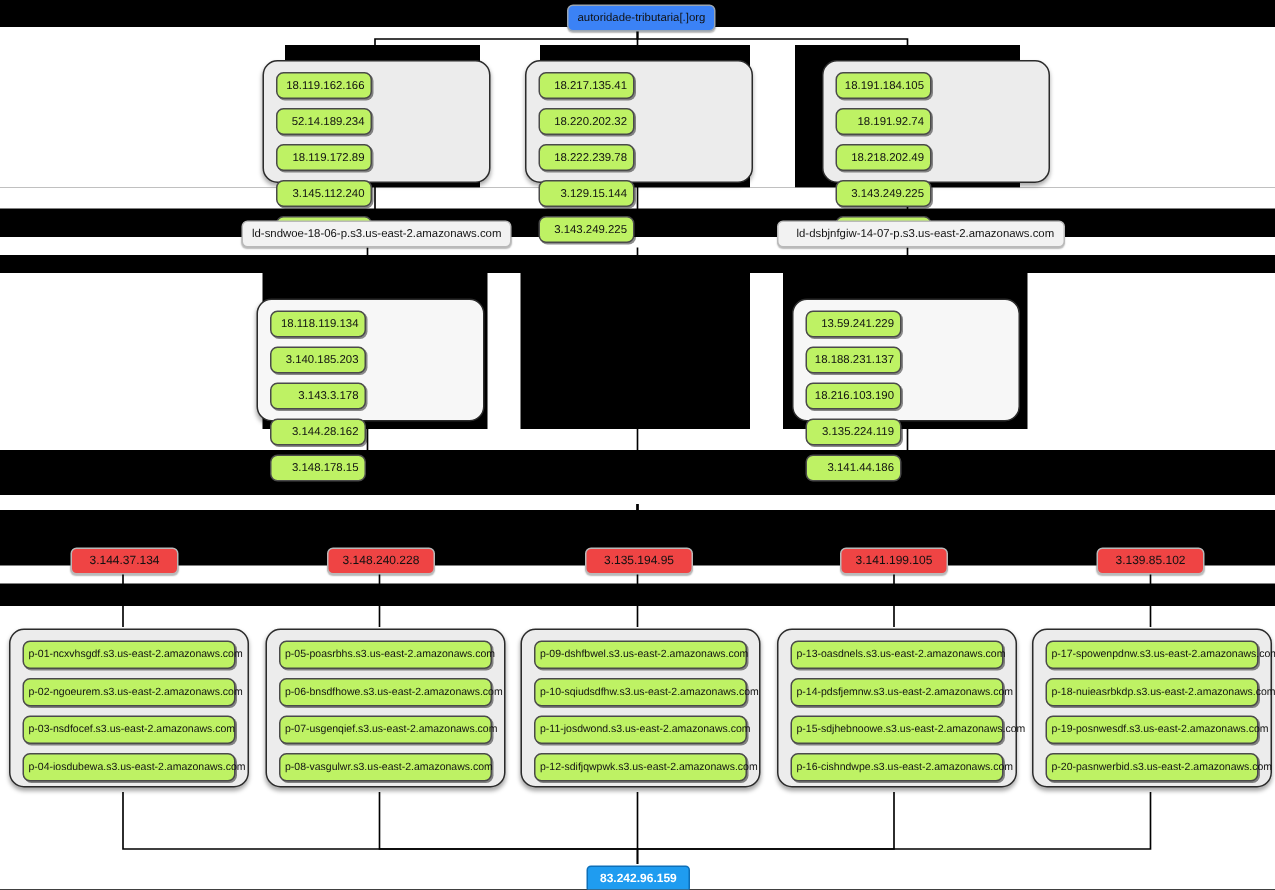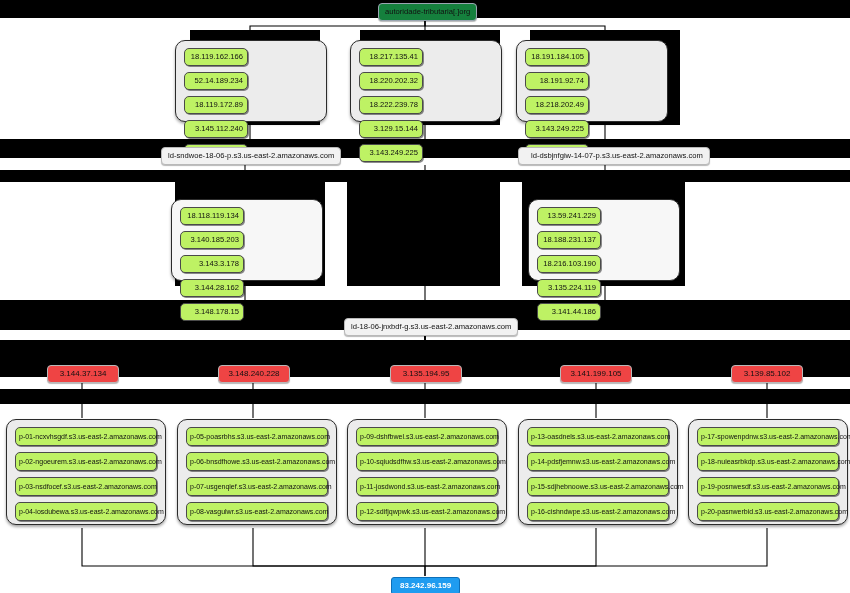--- a/index.html
+++ b/index.html
@@ -44,21 +44,21 @@
     text-align: center;
     padding: 3px 6px;
     white-space: nowrap;
     box-shadow: 0 1px 1px rgba(0,0,0,0.28);
   }
   .pill.domain-pill {
     font-size: 7.6px;
   }
   .pill.root-pill {
     font-size: 7.6px;
-    background: #15803d;
+    background: #3b82f6;
     border-color: #9aa5b1;
   }
   .pill.ip-pill {
     font-size: 8px;
     background: #ef4444;
   }
   
   .cluster {
     position: absolute;
     background: #ececec;
@@ -189,21 +189,21 @@
   </div>
 
   <div class="node cluster" style="left:350px;top:40px;width:152px;height:82px;">
     <div class="chip ip-chip">18.217.135.41</div>
     <div class="chip ip-chip">18.220.202.32</div>
     <div class="chip ip-chip">18.222.239.78</div>
     <div class="chip ip-chip">3.129.15.144</div>
     <div class="chip ip-chip">3.143.249.225</div>
   </div>
 
-  <div class="node cluster" style="left:516px;top:40px;width:152px;height:82px;">
+  <div class="node cluster" style="left:548px;top:40px;width:152px;height:82px;">
     <div class="chip ip-chip">18.191.184.105</div>
     <div class="chip ip-chip">18.191.92.74</div>
     <div class="chip ip-chip">18.218.202.49</div>
     <div class="chip ip-chip">3.143.249.225</div>
     <div class="chip ip-chip">3.16.180.197</div>
   </div>
 
   <div class="node pill domain-pill" style="left:161px;top:147px;">ld-sndwoe-18-06-p.s3.us-east-2.amazonaws.com</div>
   <div class="node pill domain-pill" style="left:518px;top:147px;padding-left:12px;">ld-dsbjnfgiw-14-07-p.s3.us-east-2.amazonaws.com</div>
 
@@ -217,21 +217,20 @@
 
 
   <div class="node cluster light" style="left:528px;top:199px;width:152px;height:82px;">
     <div class="chip ip-chip">13.59.241.229</div>
     <div class="chip ip-chip">18.188.231.137</div>
     <div class="chip ip-chip">18.216.103.190</div>
     <div class="chip ip-chip">3.135.224.119</div>
     <div class="chip ip-chip">3.141.44.186</div>
   </div>
 
-  <div class="node pill domain-pill" style="left:344px;top:318px;">ld-18-06-jnxbdf-g.s3.us-east-2.amazonaws.com</div>
 
   <div class="node pill ip-pill" style="left:47px;top:365px;width:72px;">3.144.37.134</div>
   <div class="node pill ip-pill" style="left:218px;top:365px;width:72px;">3.148.240.228</div>
   <div class="node pill ip-pill" style="left:390px;top:365px;width:72px;">3.135.194.95</div>
   <div class="node pill ip-pill" style="left:560px;top:365px;width:72px;">3.141.199.105</div>
   <div class="node pill ip-pill" style="left:731px;top:365px;width:72px;">3.139.85.102</div>
 
   <div class="node cluster" style="left:6px;top:419px;width:160px;height:106px;">
     <div class="chip bucket-chip">p-01-ncxvhsgdf.s3.us-east-2.amazonaws.com</div>
     <div class="chip bucket-chip">p-02-ngoeurem.s3.us-east-2.amazonaws.com</div>

